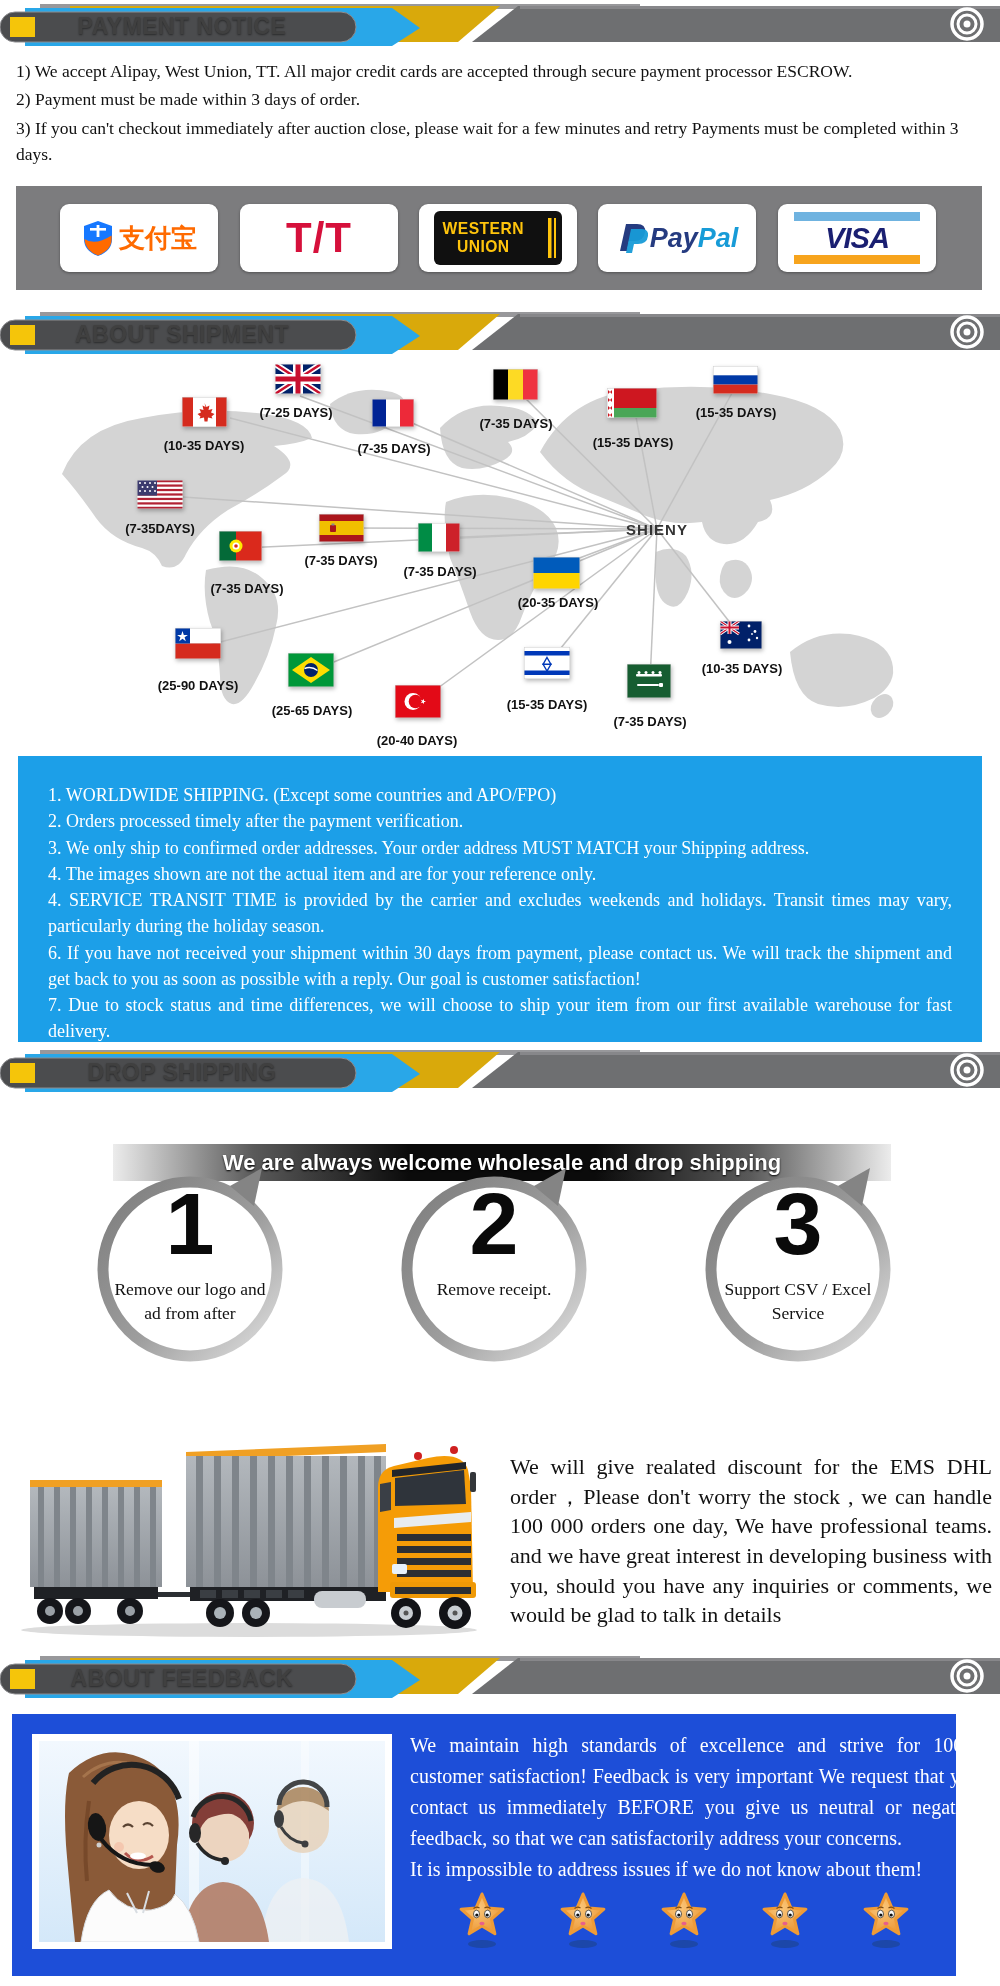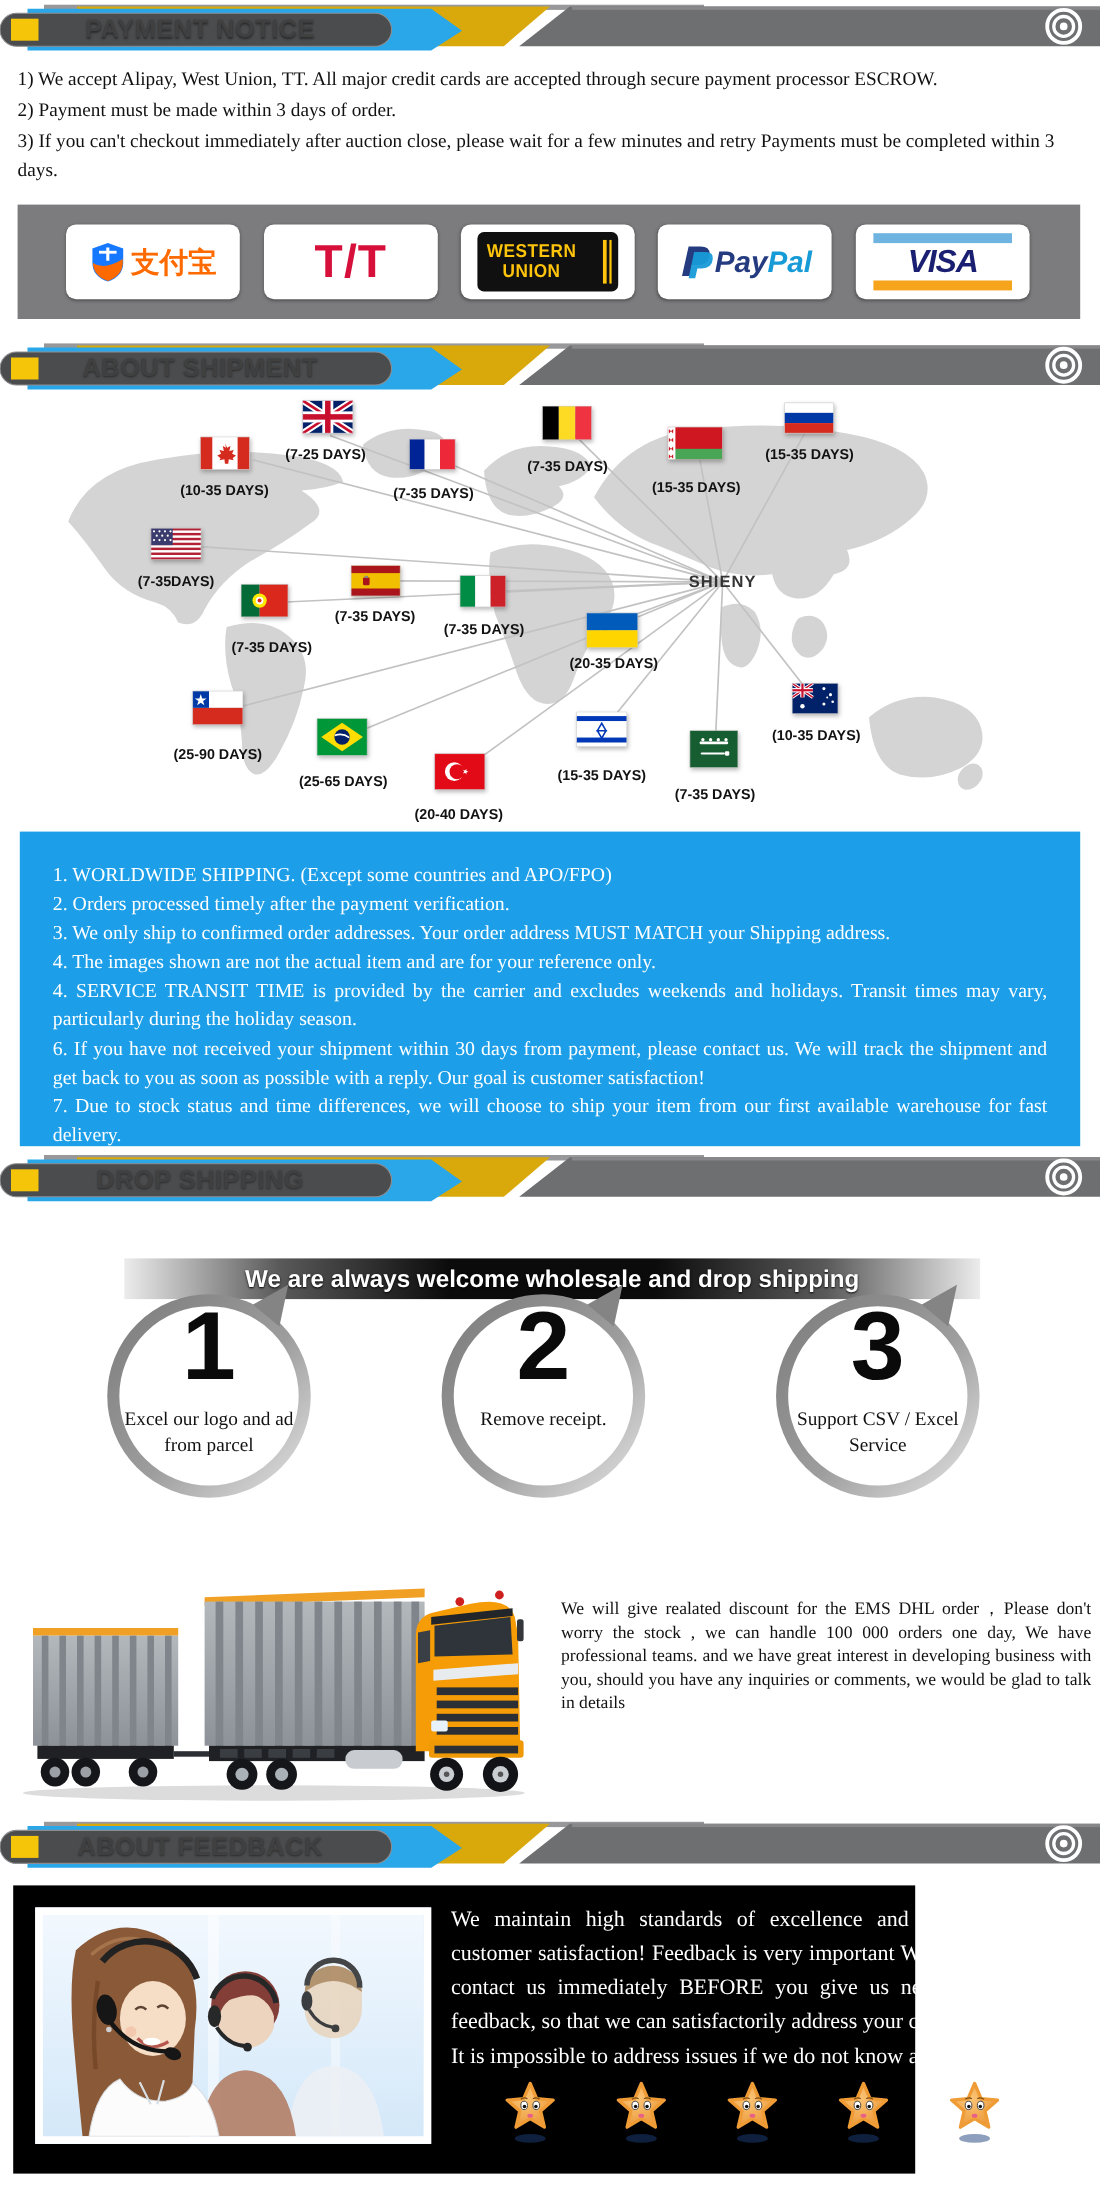--- a/index.html
+++ b/index.html
@@ -47,24 +47,24 @@
   .banner{position:absolute;left:113px;top:1144px;width:778px;height:37px;
           background:linear-gradient(to right,#ececec 0%,#5a5a5a 18%,#0b0b0b 38%,#0b0b0b 62%,#5a5a5a 82%,#ececec 100%);
           display:flex;align-items:center;justify-content:center;}
   .banner span{font:bold 22px "Liberation Sans",sans-serif;color:#fff;text-shadow:0 1px 2px #000;}
   .step{position:absolute;top:1164px;width:200px;height:210px;}
   .step svg{position:absolute;left:0;top:0;}
   .step-num{position:absolute;left:0;width:200px;top:16px;text-align:center;
             font:bold 88px "Liberation Sans",sans-serif;color:#0a0a0a;line-height:1;}
   .step-label{position:absolute;left:18px;width:164px;top:114px;text-align:center;
               font-size:17.5px;line-height:1.35;color:#111;}
-  .truck-note{position:absolute;left:510px;top:1452px;width:482px;font-size:16px;line-height:1.35;
+  .truck-note{position:absolute;left:510px;top:1452px;width:482px;font-size:22px;line-height:1.35;
               text-align:justify;}
   
-  .fb-box{position:absolute;left:12px;top:1714px;width:820px;height:262px;background:#000000;text-decoration:underline;}
+  .fb-box{position:absolute;left:12px;top:1714px;width:944px;height:262px;background:#1d4ed8;text-decoration:underline;}
   .fb-photo{position:absolute;left:20px;top:20px;width:346px;height:201px;border:7px solid #fff;
             background:#d9ebfa;line-height:0;}
   .fb-text{position:absolute;left:398px;top:16px;width:570px;color:#fff;font-size:20px;
            line-height:1.55;text-align:justify;}
   .fb-text p{margin:0;}
   .stars{position:absolute;left:446px;top:176px;width:452px;display:flex;justify-content:space-between;}
   .star{width:48px;height:60px;line-height:0;}
 </style>
 </head>
 <body>
@@ -432,21 +432,21 @@
           <linearGradient id="rg1" x1="0" y1="0" x2="1" y2="1">
             <stop offset="0" stop-color="#7c7c7c"></stop>
             <stop offset="0.55" stop-color="#9d9d9d"></stop>
             <stop offset="1" stop-color="#e2e2e2"></stop>
           </linearGradient>
         </defs>
       <circle cx="100" cy="105" r="87" fill="none" stroke="url(#rg1)" stroke-width="11"></circle>
       <polygon points="140,22 172,4 164,42" fill="#848484"></polygon>
     </svg>
     <div class="step-num">1</div>
-    <div class="step-label">Excel our logo and ad from parcel</div>
+    <div class="step-label">Remove our logo and ad from after</div>
   </div>
   <div class="step" style="left:394px">
     <svg width="200" height="210">
       <circle cx="100" cy="105" r="87" fill="none" stroke="url(#rg1)" stroke-width="11"></circle>
       <polygon points="140,22 172,4 164,42" fill="#848484"></polygon>
     </svg>
     <div class="step-num">2</div>
     <div class="step-label">Remove receipt.</div>
   </div>
   <div class="step" style="left:698px">

